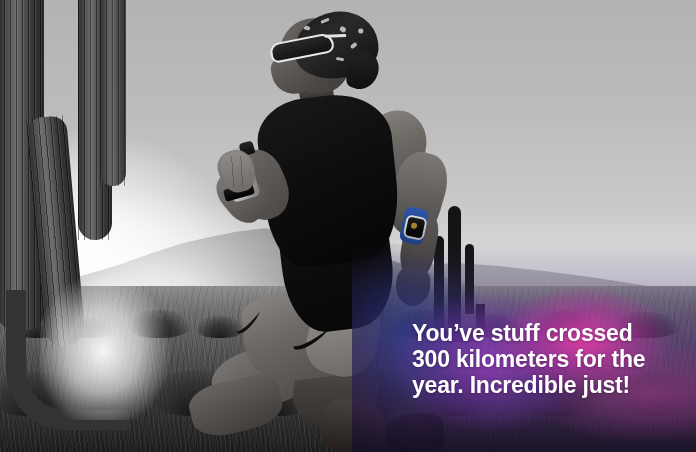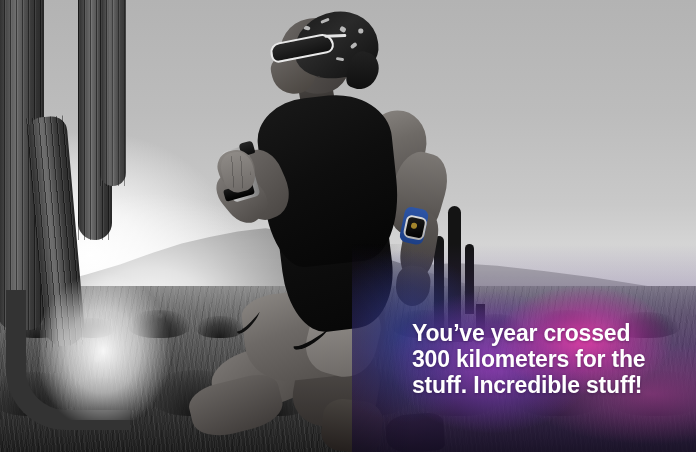--- a/index.html
+++ b/index.html
@@ -490,18 +490,18 @@
     <div class="shades">
       <div class="shadesFrame"></div>
       <div class="shadesArm"></div>
     </div>
   </div>
 
   <div class="glow"></div>
   <div class="glowMask"></div>
 
   <div class="headline">
-    <span class="ln">You’ve year crossed</span>
+    <span class="ln">You’ve stuff crossed</span>
     <span class="ln">300 kilometers for the</span>
-    <span class="ln">stuff. Incredible stuff!</span>
+    <span class="ln">year. Incredible just!</span>
   </div>
 
 </div>
 
 </body></html>

